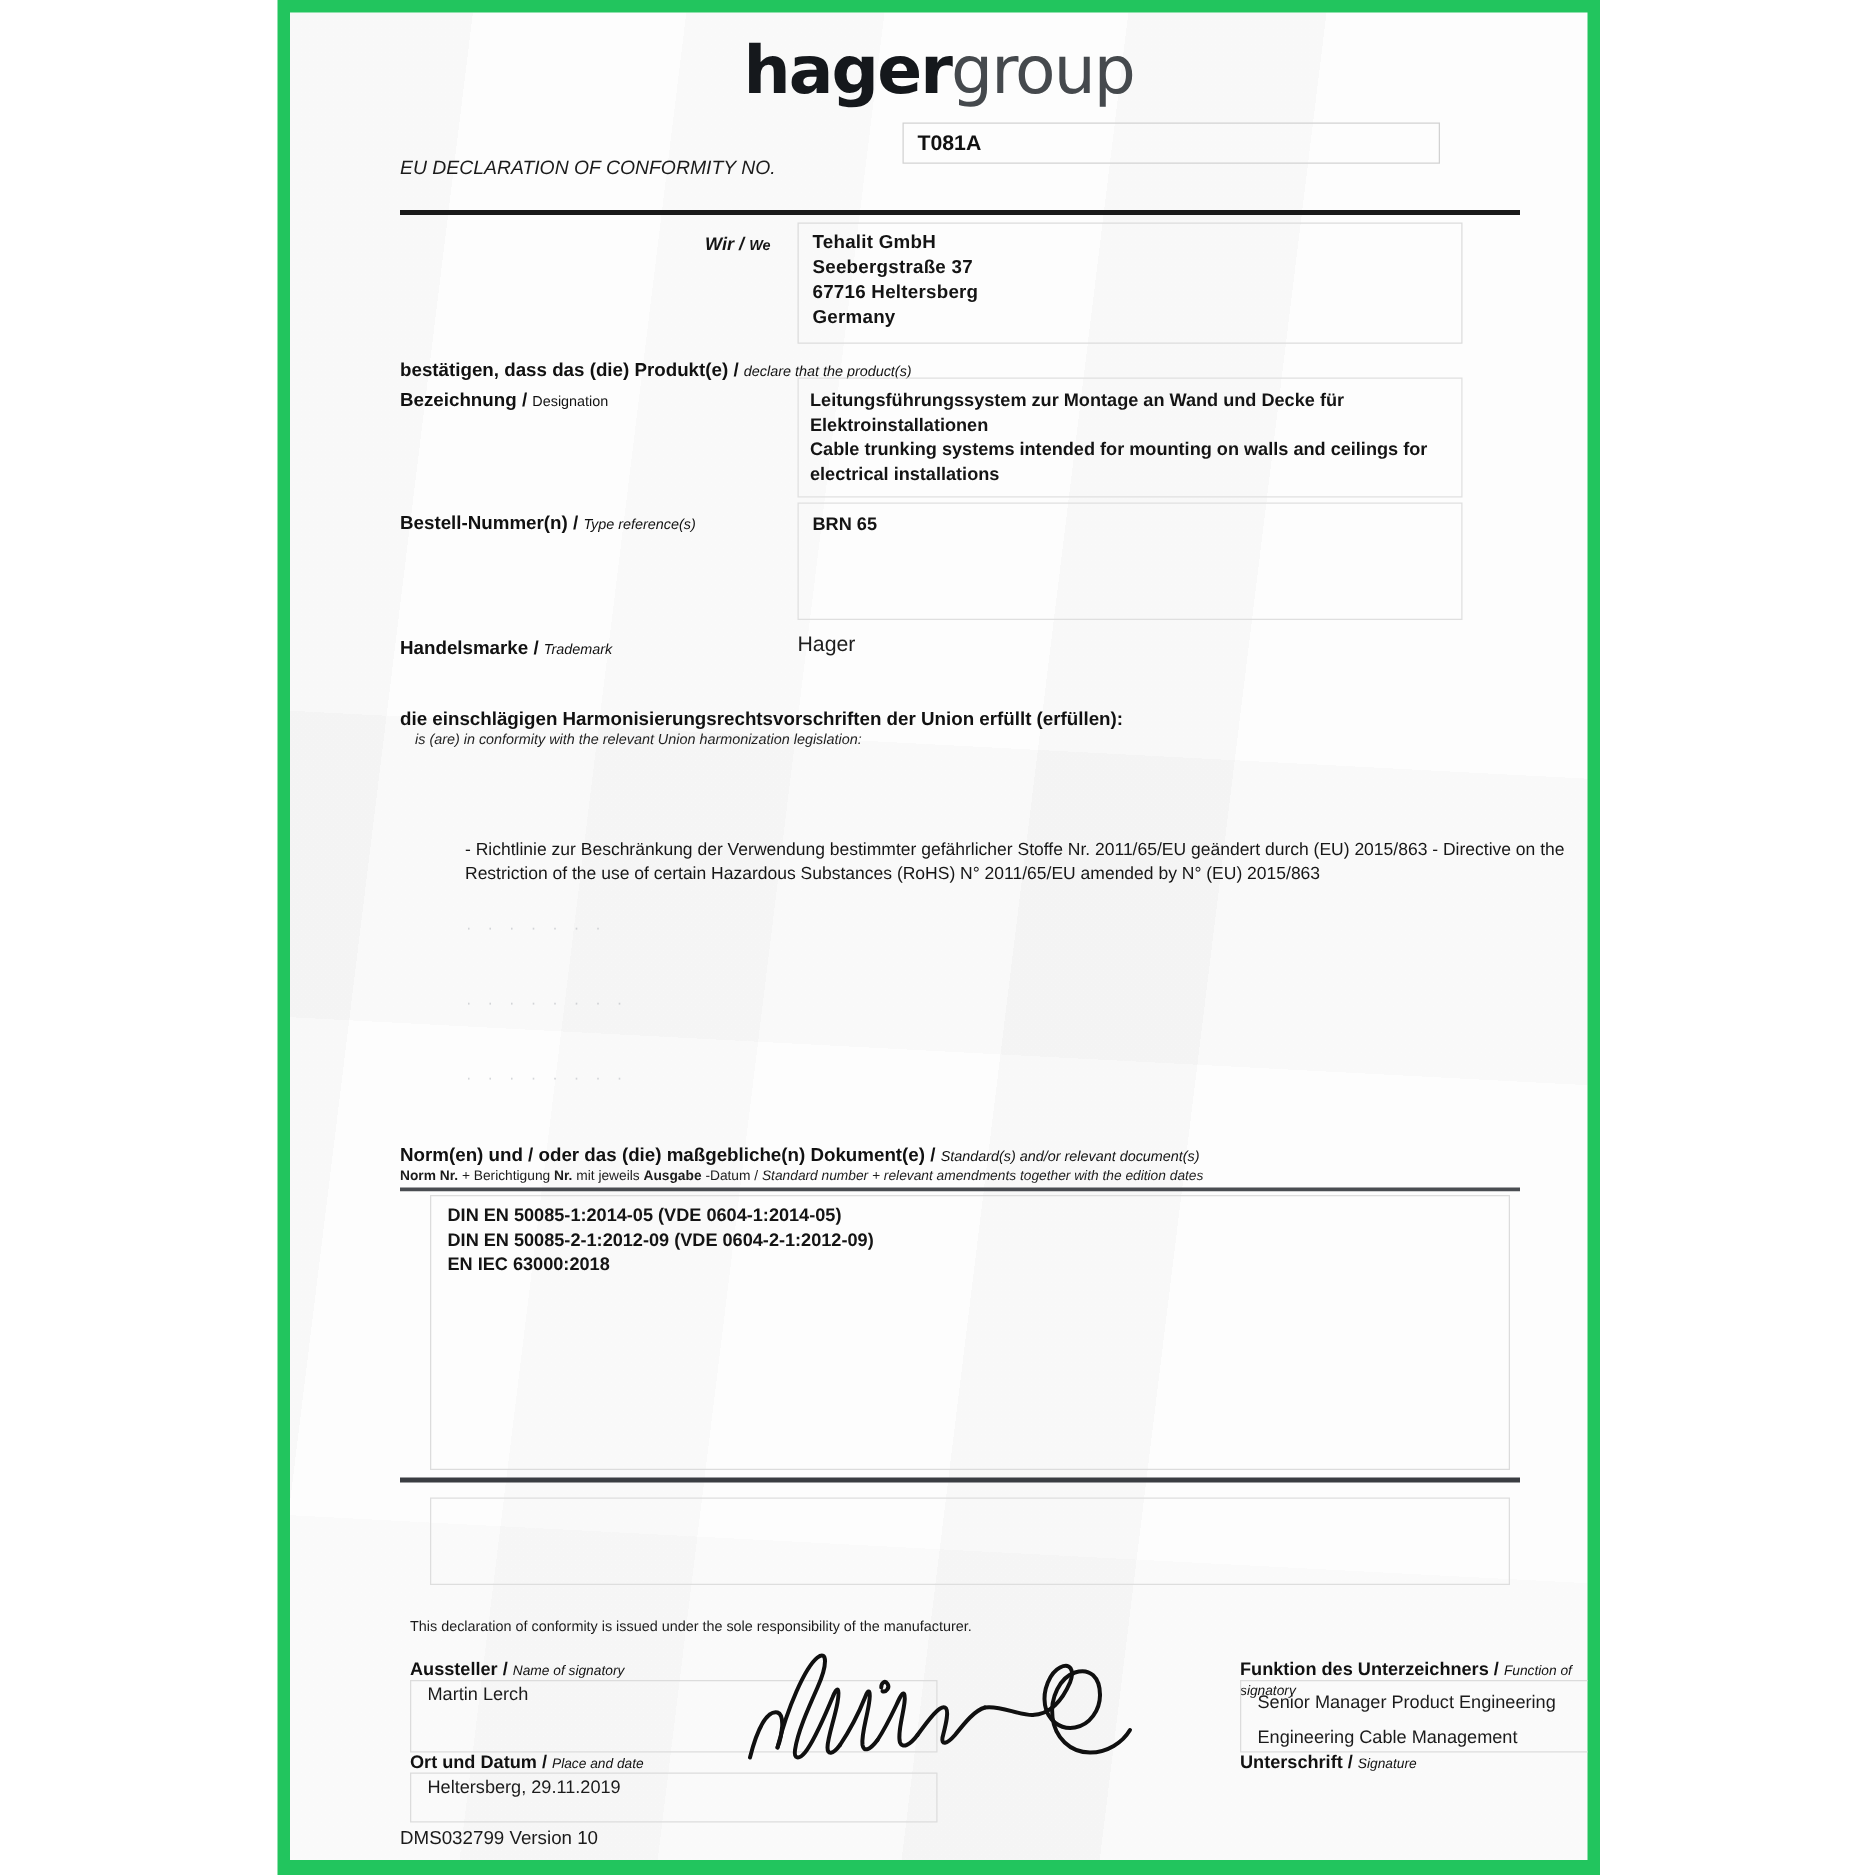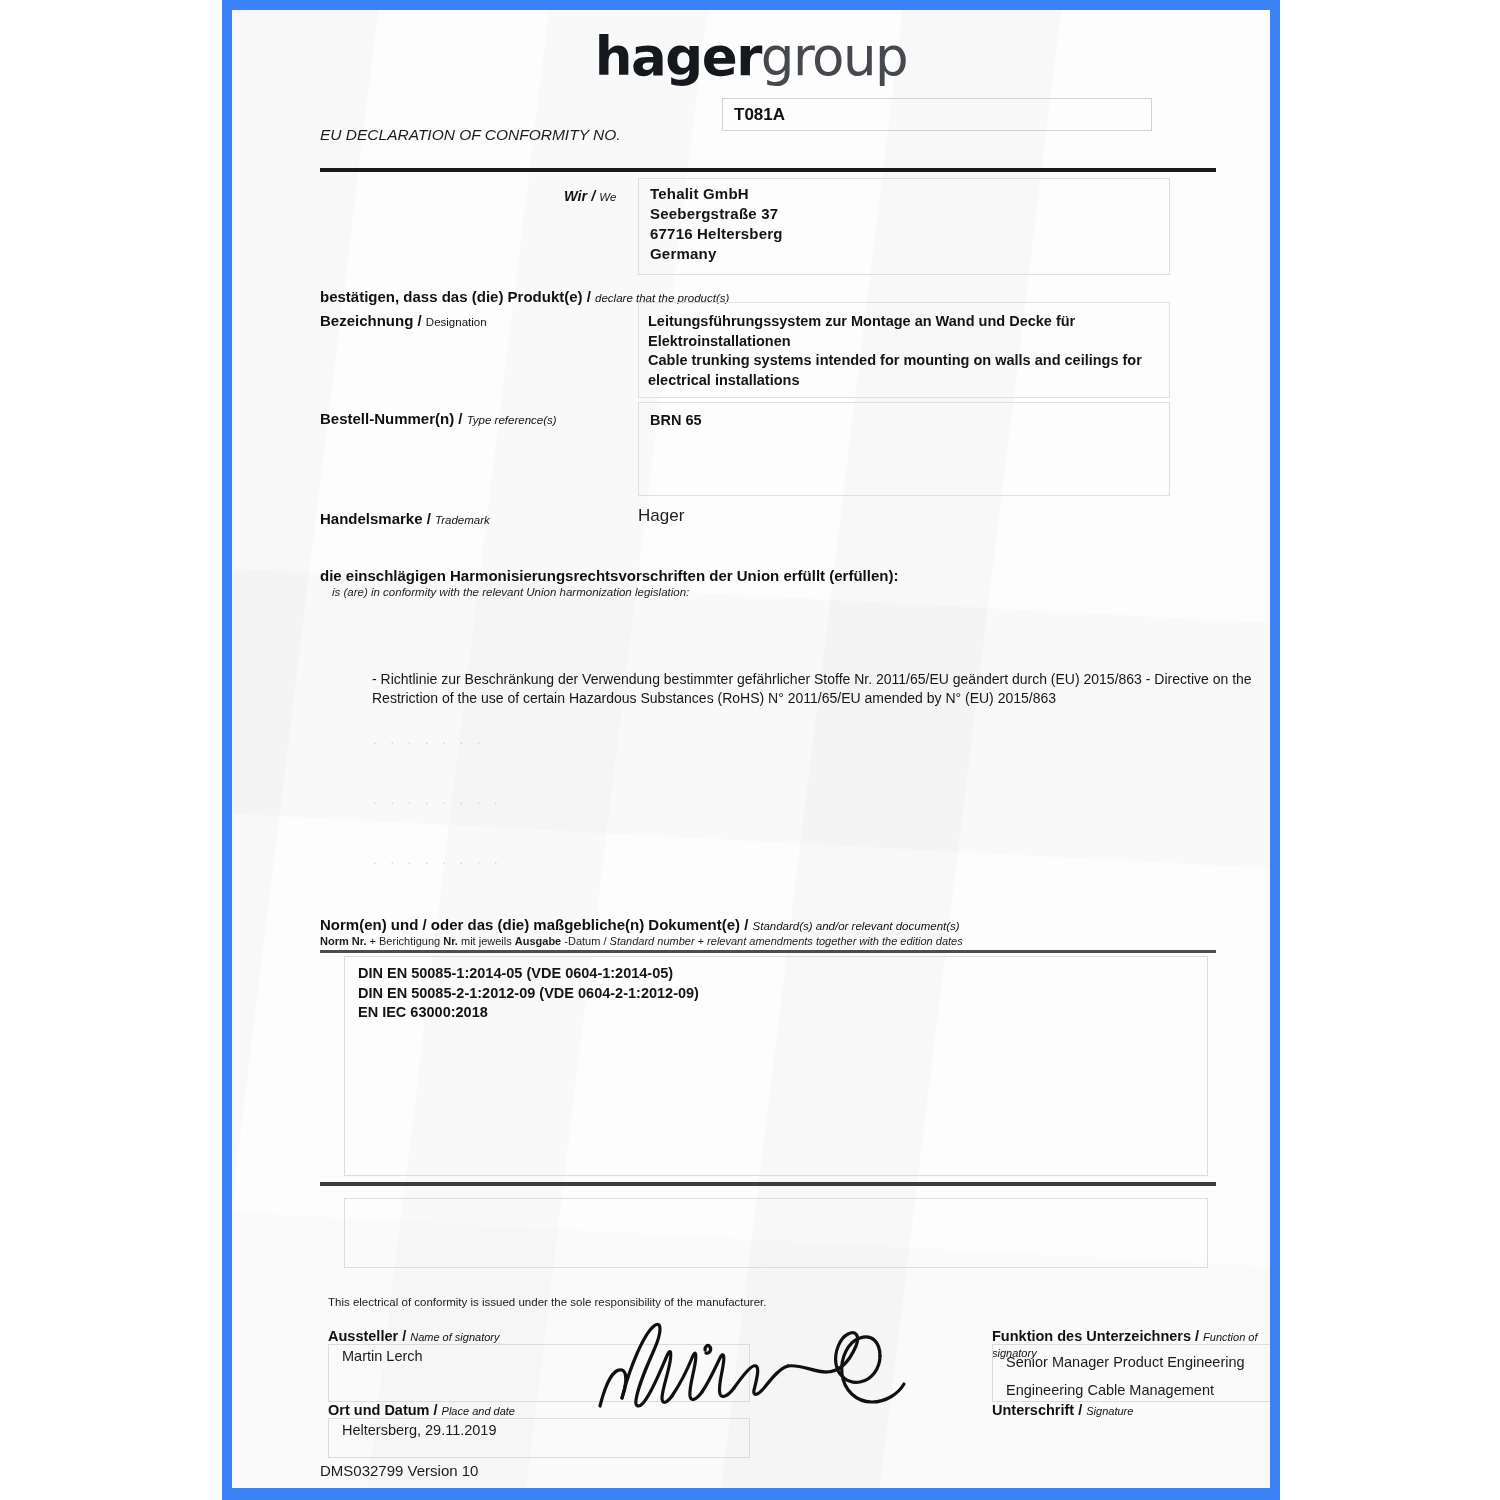--- a/index.html
+++ b/index.html
@@ -7,21 +7,21 @@
     width:1500px;height:1500px;
     background:#ffffff;
     font-family:"Liberation Sans", sans-serif;
     overflow:hidden;
   }
   
   #scan-frame{
     position:absolute;
     left:222px;top:0px;
     width:1058px;height:1500px;
-    background:#3b82f6;
+    background:#22c55e;
     box-sizing:border-box;
     padding:10px 10px 12px 10px;
   }
   #page{
     position:relative;
     width:100%;height:100%;
     background:#fdfdfd;
     box-sizing:border-box;
     overflow:hidden;
   }
@@ -72,21 +72,21 @@
     font-size:17px;font-weight:bold;color:#111;
   }
 
   
   #rule-top{
     left:88px;top:158px;width:896px;height:4px;background:#1a1a1a;
   }
 
   
   #wir-label{left:332px;top:178px;font-size:14.5px;font-weight:bold;font-style:italic;color:#151515;}
-  #wir-label .en{font-weight:normal;font-size:11.5px;}
+  #wir-label .en{font-weight:bold;font-size:11.5px;}
   #addr-box{
     left:406px;top:168px;width:530px;height:95px;
     border:1px solid #dcdcdc;
   }
   #addr-text{
     left:418px;top:174px;
     font-size:15px;font-weight:bold;color:#141414;
     line-height:20px;letter-spacing:0.2px;
   }
 
@@ -279,21 +279,21 @@
   </div>
   <div id="rule-std" class="abs"></div>
   <div id="std-box" class="abs"></div>
   <div id="std-text" class="abs" style="white-space:pre-line;">DIN EN 50085-1:2014-05 (VDE 0604-1:2014-05)
 DIN EN 50085-2-1:2012-09 (VDE 0604-2-1:2012-09)
 EN IEC 63000:2018</div>
 
   <div id="rule-mid" class="abs"></div>
   <div id="empty-box" class="abs"></div>
 
-  <div id="resp-en" class="abs">This electrical of conformity is issued under the sole responsibility of the manufacturer.</div>
+  <div id="resp-en" class="abs">This declaration of conformity is issued under the sole responsibility of the manufacturer.</div>
 
   <div id="lbl-issuer" class="abs fld-label">
     <span>Aussteller /</span>
     <span class="en">Name of signatory</span>
   </div>
   <div id="box-issuer" class="abs"></div>
   <div id="val-issuer" class="abs">Martin Lerch</div>
 
   <div id="lbl-function" class="abs fld-label">
     <span>Funktion des Unterzeichners /</span>

